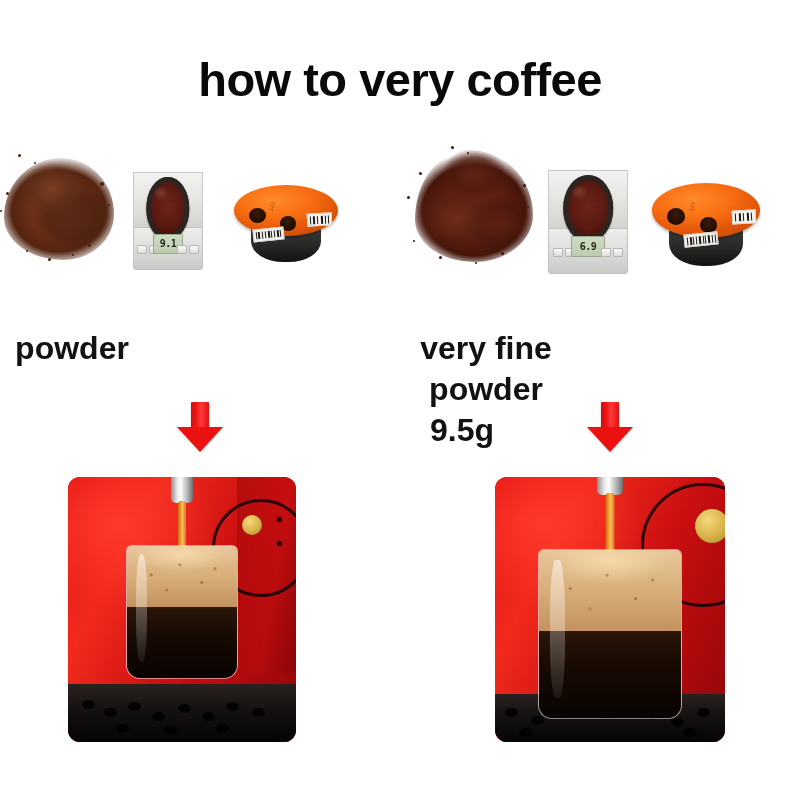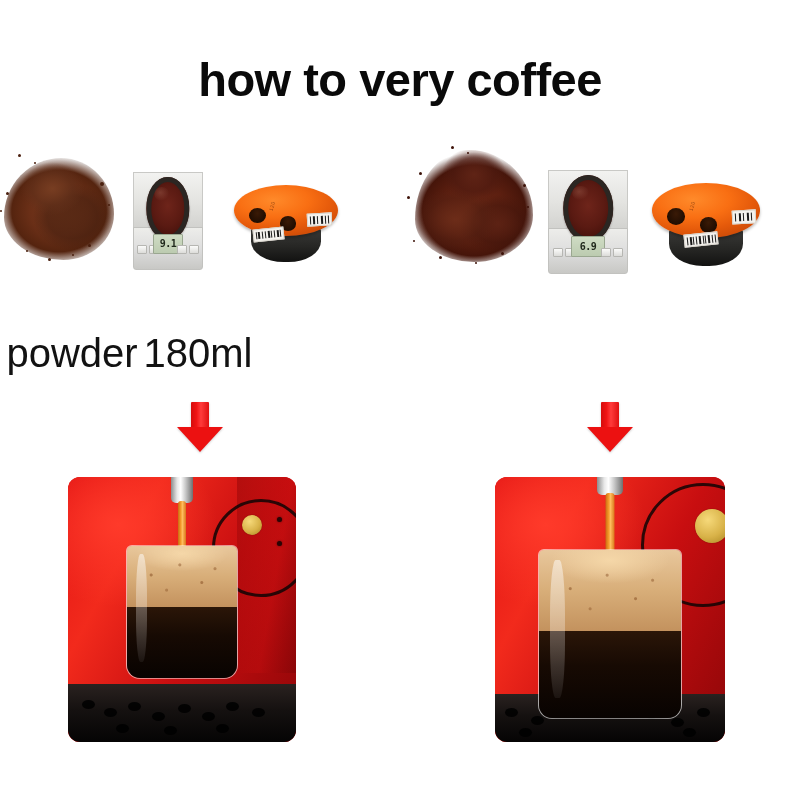--- a/index.html
+++ b/index.html
@@ -233,23 +233,24 @@
 
   
   .spec-row {
     position: absolute;
     top: 188px;
     left: 0;
     width: 400px;
     display: flex;
     align-items: flex-start;
     color: #121212;
-    font-size: 40px;
-    font-weight: 400;
+    font-size: 32px;
+    font-weight: 700;
     line-height: 1.28;
+    flex-direction: column;
   }
   .spec-row .spec {
     text-align: center;
   }
 
   
   .left .spec-row  { padding-left: 6px; }
   .left .spec-row .spec-grind  { width: 132px; }
   .left .spec-row .spec-weight { width: 92px;  }
   .left .spec-row .spec-volume { width: 120px; }
@@ -493,21 +494,20 @@
           <i></i>
           <i class="w"></i>
           <i></i>
           <i></i>
         </div>
     </div>
   </div>
 
   <div class="spec-row">
     <div class="spec spec-grind">powder</div>
-    <div class="spec spec-volume">180ml</div>
   </div>
 
   <div class="arrow-wrap">
     <div class="arrow">
       <div class="shaft"></div>
       <div class="head"></div>
     </div>
   </div>
 
   <div class="photo">
@@ -597,20 +597,22 @@
           <i></i>
           <i class="w"></i>
           <i></i>
           <i class="w"></i>
           <i></i>
         </div>
     </div>
   </div>
 
   <div class="spec-row">
+    <div class="spec spec-grind">very fine powder</div>
+    <div class="spec spec-weight">9.5g</div>
   </div>
 
   <div class="arrow-wrap">
     <div class="arrow">
       <div class="shaft"></div>
       <div class="head"></div>
     </div>
   </div>
 
   <div class="photo">

